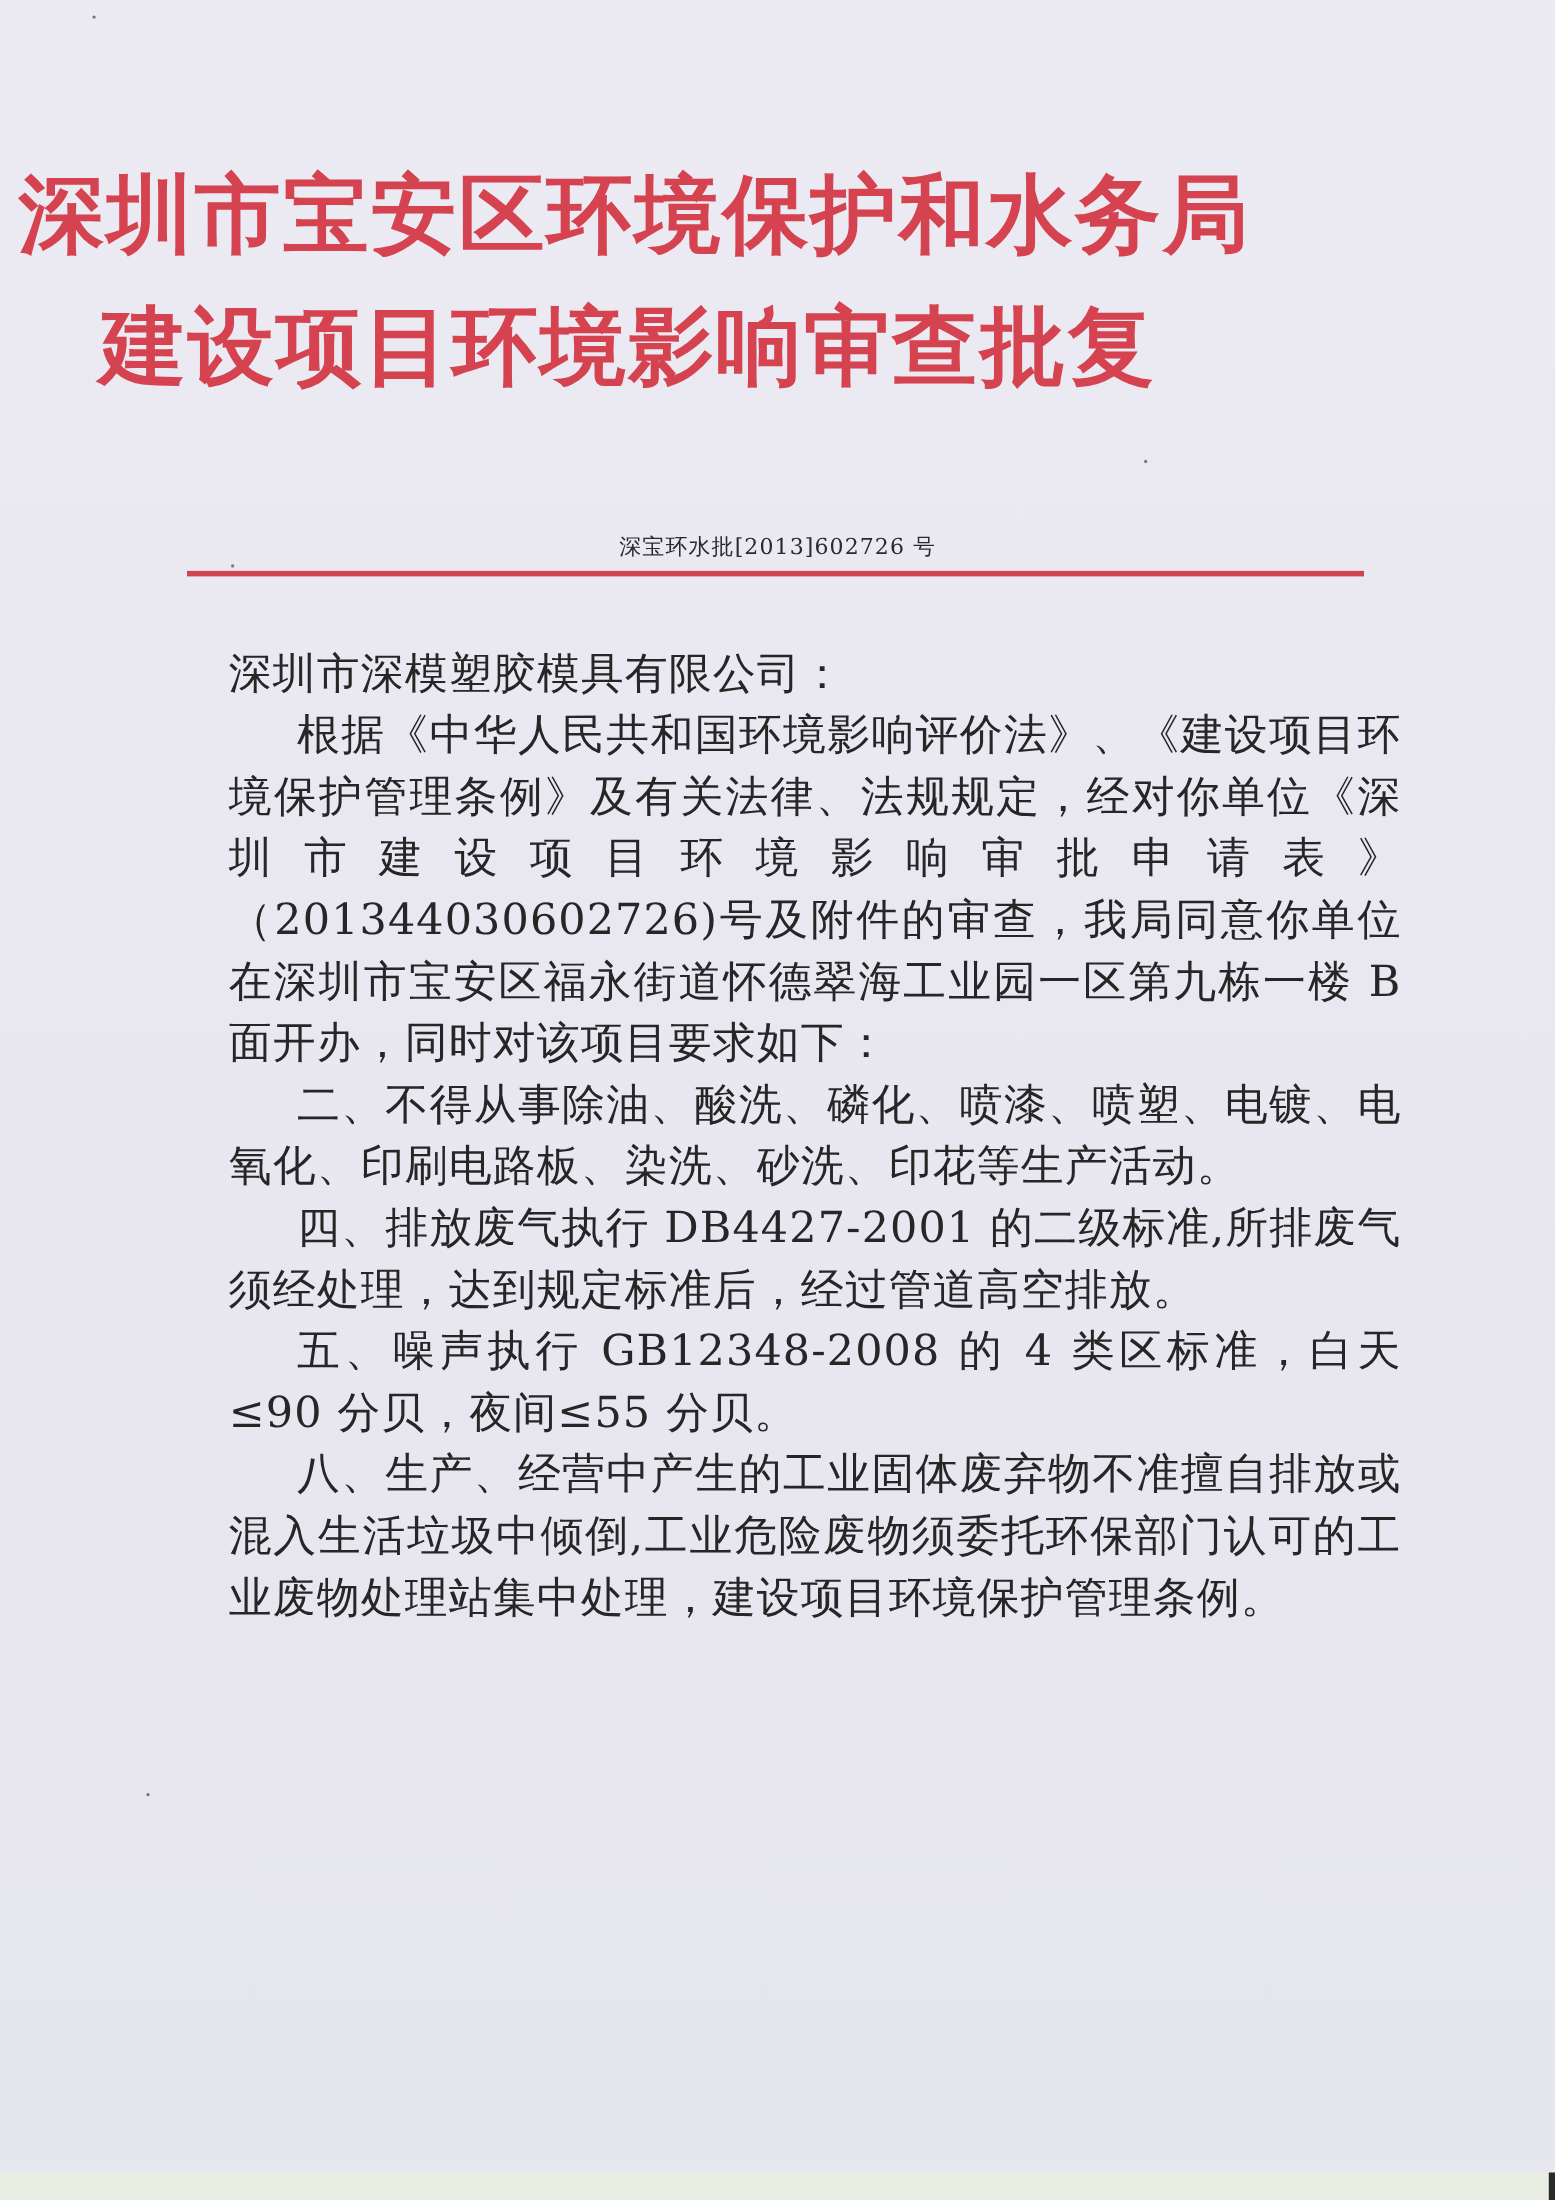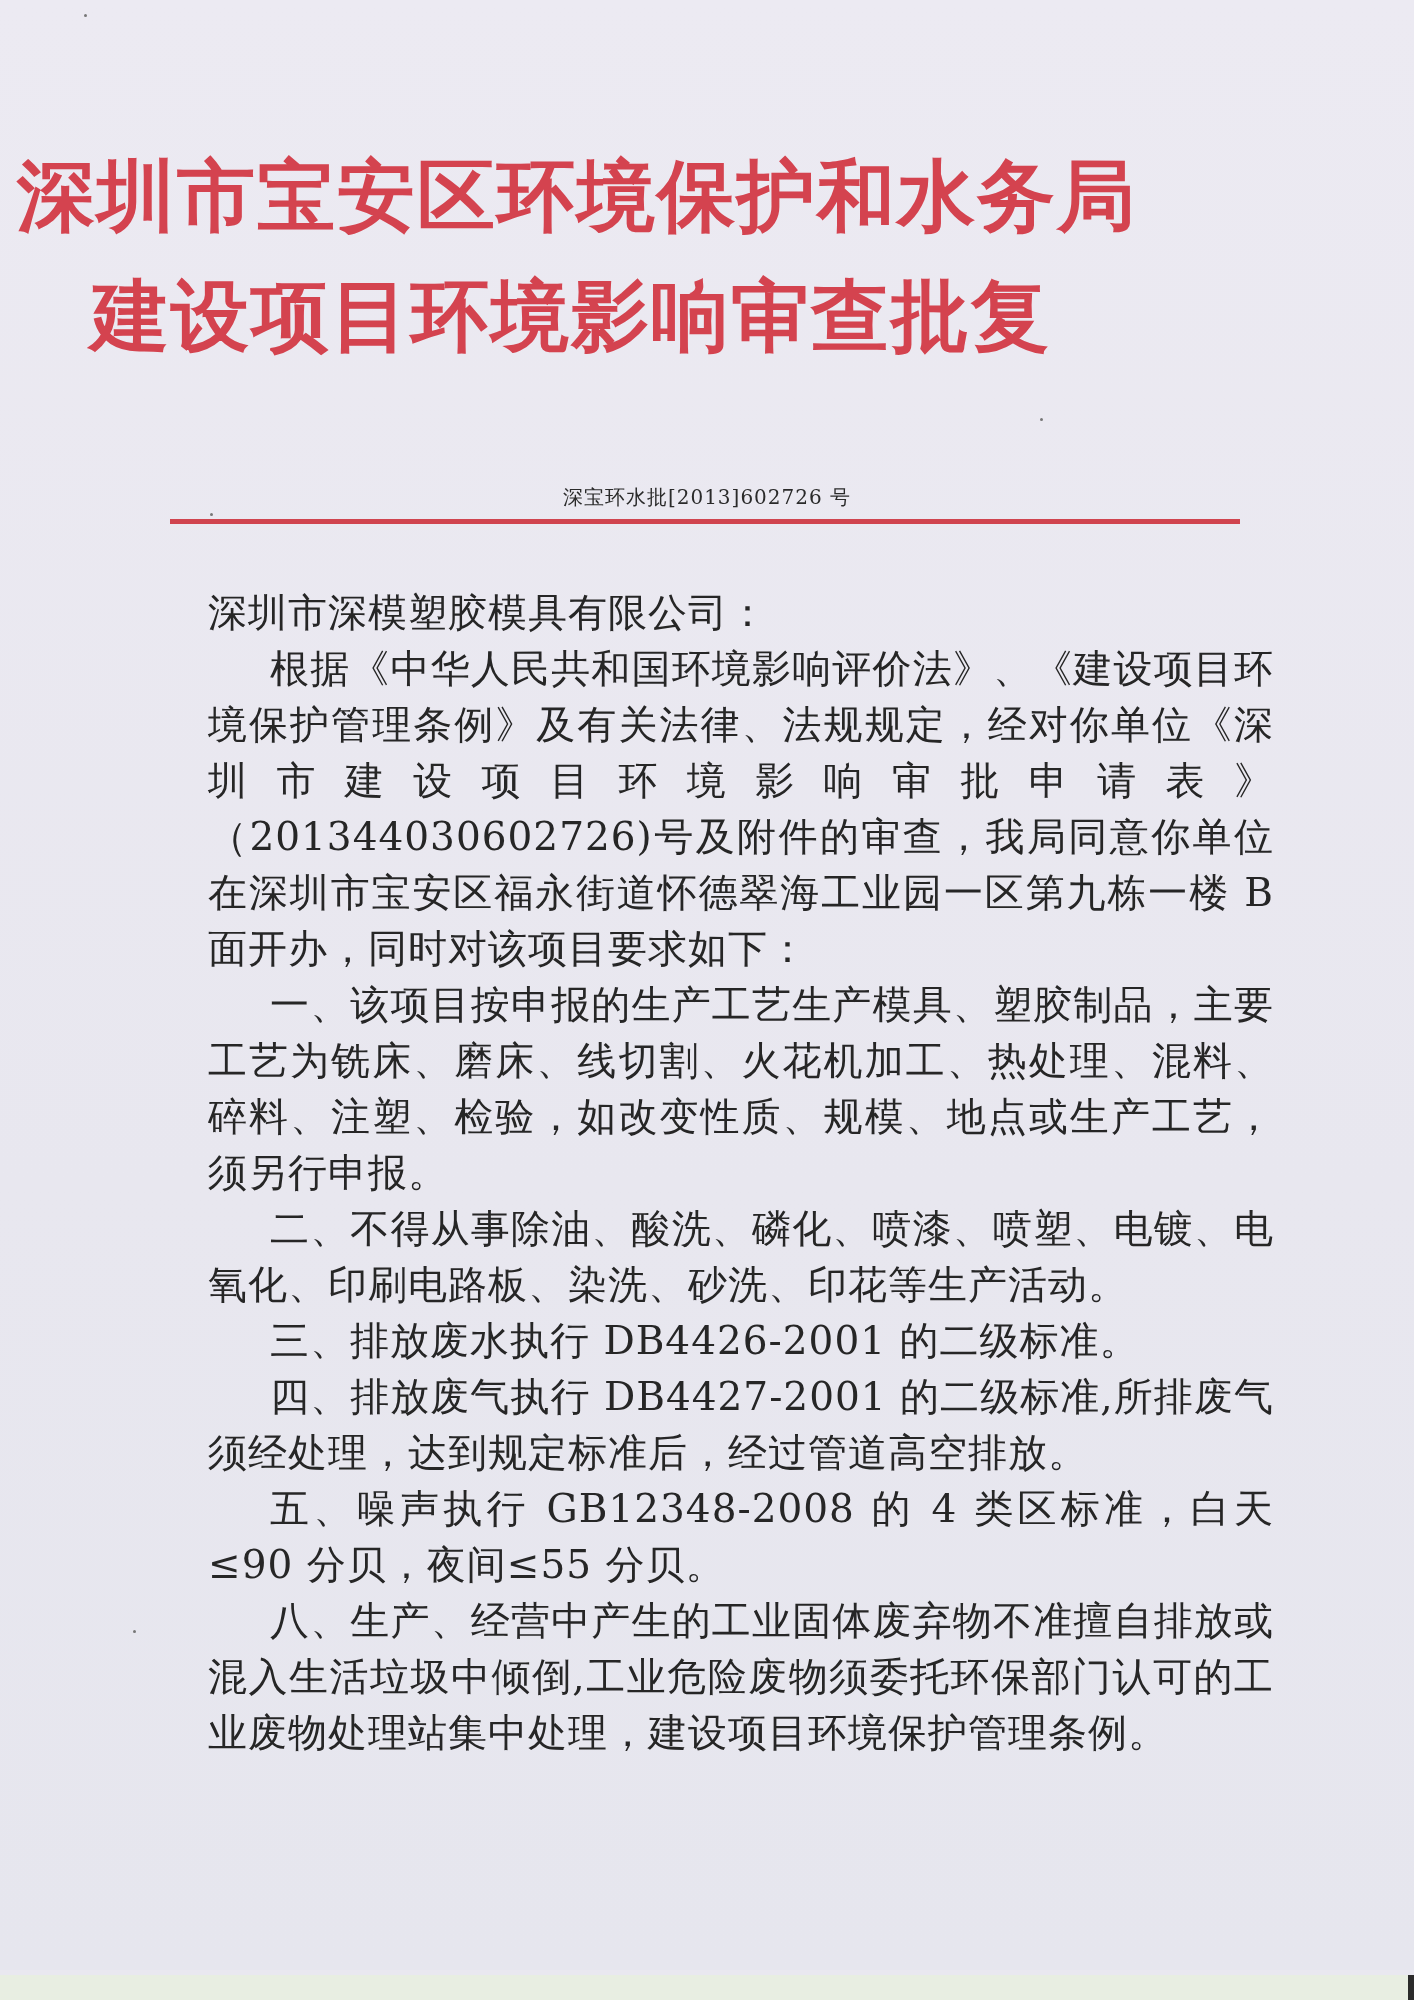--- a/index.html
+++ b/index.html
@@ -54,23 +54,21 @@
 <div class="page">
   <div class="masthead mh1">深圳市宝安区环境保护和水务局</div>
   <div class="masthead mh2">建设项目环境影响审查批复</div>
 
   <div class="docno">深宝环水批[2013]602726 号</div>
   <div class="redrule"></div>
 
   <div class="body-text">
     <p class="addressee">深圳市深模塑胶模具有限公司：</p>
     <p class="para">根据《中华人民共和国环境影响评价法》、《建设项目环境保护管理条例》及有关法律、法规规定，经对你单位《深圳市建设项目环境影响审批申请表》（201344030602726)号及附件的审查，我局同意你单位在深圳市宝安区福永街道怀德翠海工业园一区第九栋一楼 B 面开办，同时对该项目要求如下：</p>
-    <p class="para">一、该项目按申报的生产工艺生产模具、塑胶制品，主要工艺为铣床、磨床、线切割、火花机加工、热处理、混料、碎料、注塑、检验，如改变性质、规模、地点或生产工艺，须另行申报。</p>
     <p class="para">二、不得从事除油、酸洗、磷化、喷漆、喷塑、电镀、电氧化、印刷电路板、染洗、砂洗、印花等生产活动。</p>
-    <p class="para">三、排放废水执行 DB4426-2001 的二级标准。</p>
     <p class="para">四、排放废气执行 DB4427-2001 的二级标准,所排废气须经处理，达到规定标准后，经过管道高空排放。</p>
     <p class="para">五、噪声执行 GB12348-2008 的 4 类区标准，白天≤90 分贝，夜间≤55 分贝。</p>
     <p class="para">八、生产、经营中产生的工业固体废弃物不准擅自排放或混入生活垃圾中倾倒,工业危险废物须委托环保部门认可的工业废物处理站集中处理，建设项目环境保护管理条例。</p>
   </div>
 
   <span class="speck" style="left:84px;top:14px"></span>
   <span class="speck" style="left:210px;top:513px"></span>
   <span class="speck" style="left:1040px;top:418px"></span>
   <span class="speck" style="left:133px;top:1630px"></span>
 </div>

